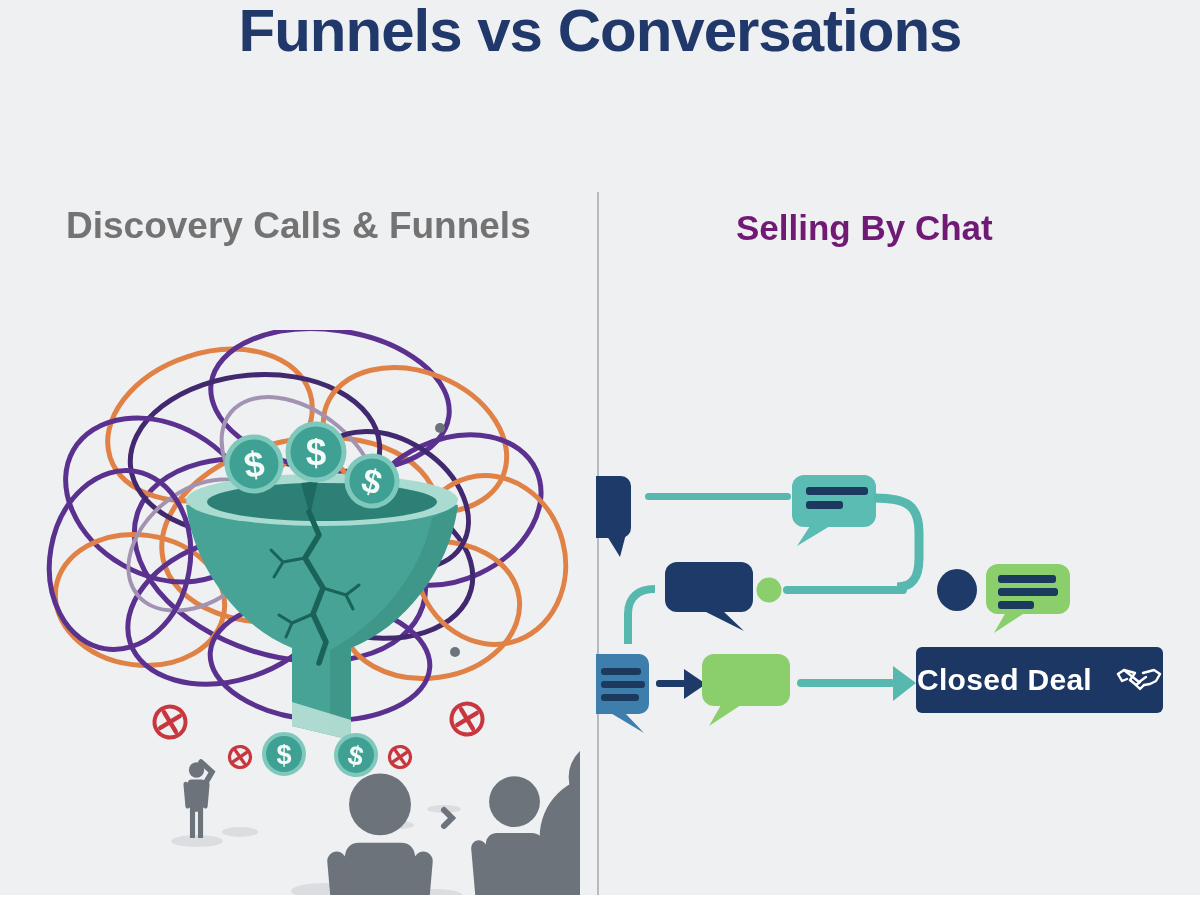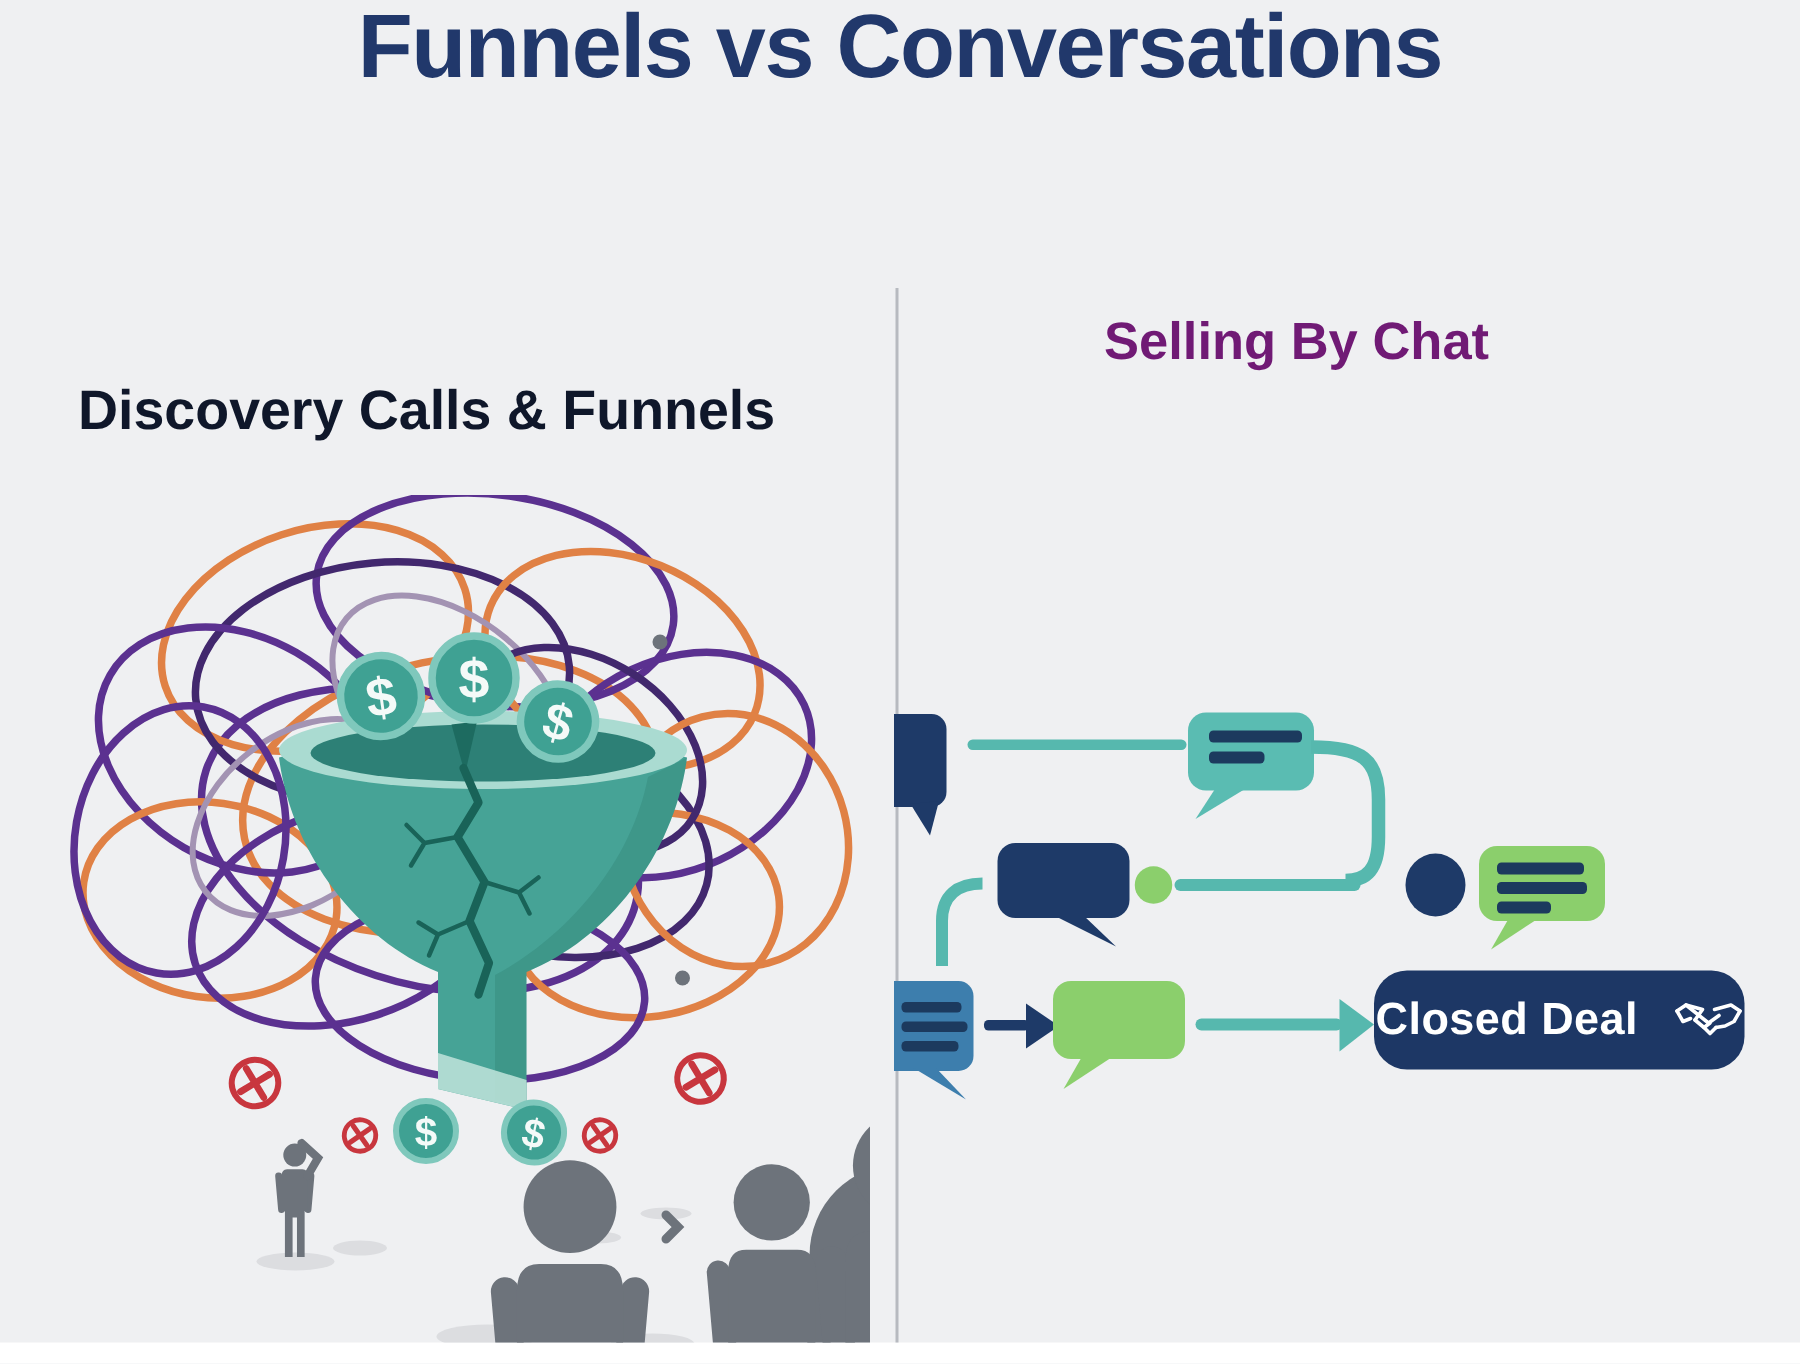--- a/index.html
+++ b/index.html
@@ -10,31 +10,31 @@
     overflow:hidden;
     font-family:"Liberation Sans", sans-serif;
   }
   .page-title{
     position:absolute;left:0;top:-4px;width:1200px;
     text-align:center;
     font-size:60px;font-weight:800;letter-spacing:-1px;
     color:#21386b;margin:0;
   }
   .col-head{position:absolute;font-weight:700;margin:0;}
-  .col-head.left{left:52px;top:205px;font-size:37px;color:#0f172a;margin-top:48px;}
+  .col-head.left{left:66px;top:205px;font-size:37px;color:#737373;}
   .col-head.right{left:736px;top:208px;font-size:35px;color:#701a75;}
   .divider{
     position:absolute;left:597px;top:192px;width:2px;height:717px;
     background:#b7bac0;
   }
   svg.left-art{position:absolute;left:30px;top:330px;}
   svg.right-art{position:absolute;left:596px;top:430px;}
   .closed-deal{
     position:absolute;left:916px;top:647px;width:247px;height:66px;
-    background:#1d3765;border-radius:22px;
+    background:#1d3765;border-radius:6px;
     display:flex;align-items:center;justify-content:center;gap:24px;
     box-sizing:border-box;
   }
   .closed-deal span{
     color:#ffffff;font-size:30px;font-weight:800;letter-spacing:.3px;
   }
 </style>
 </head>
 <body>
 

